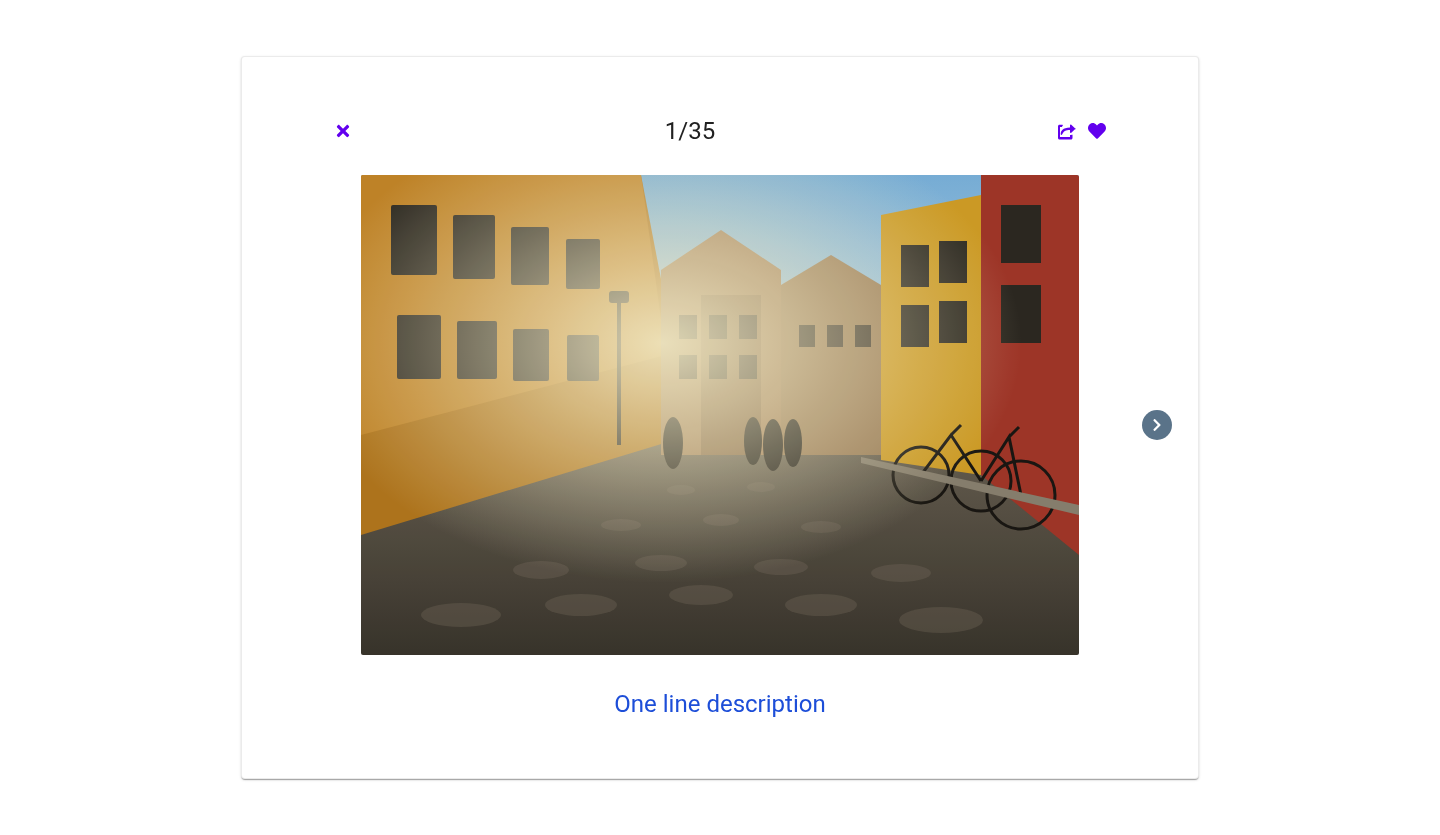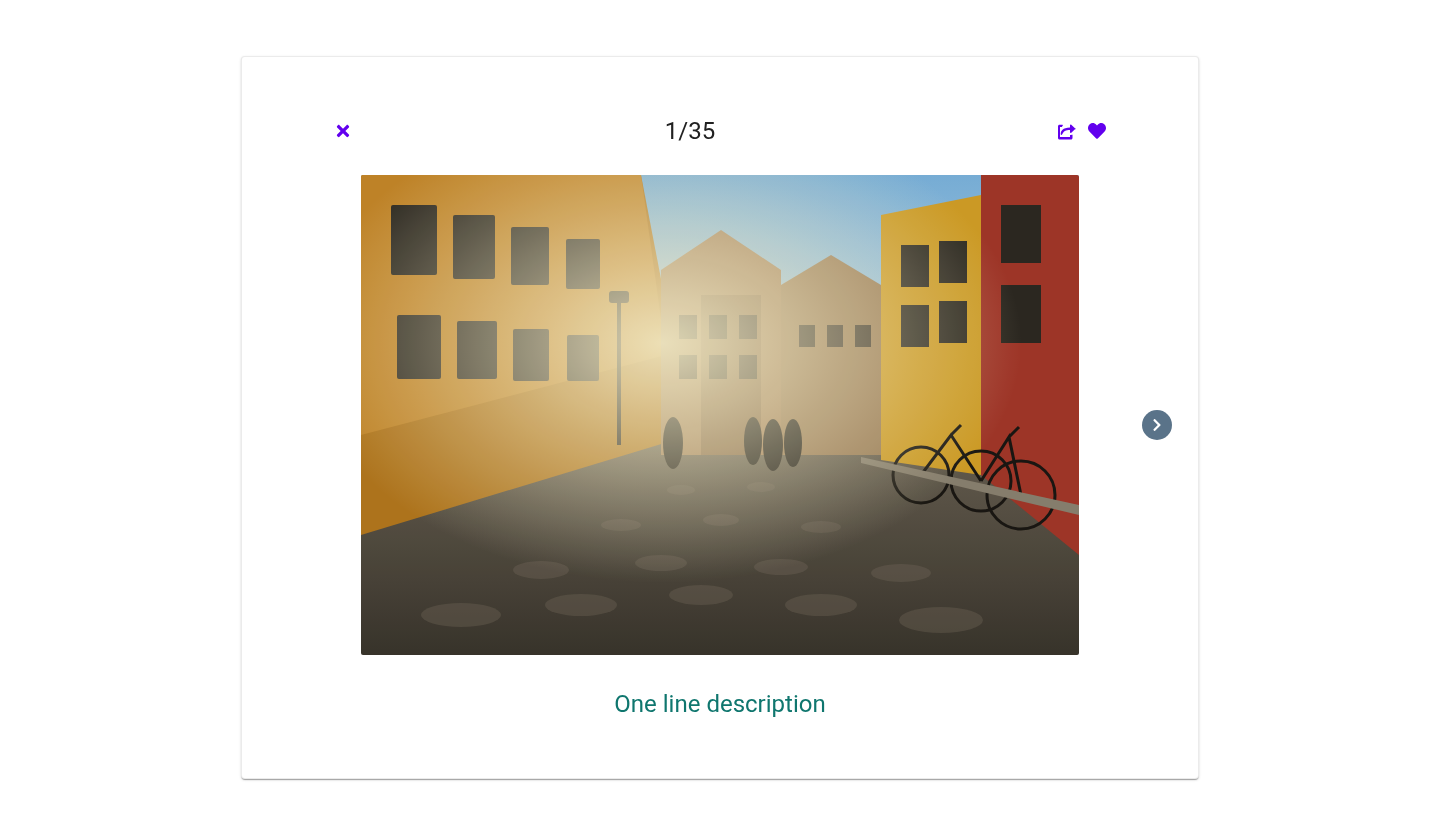--- a/index.html
+++ b/index.html
@@ -68,21 +68,21 @@
       border-radius: 2px;
     }
     .image-wrap svg {
       display: block;
       width: 100%;
       height: 100%;
     }
     .caption {
       text-align: center;
       font-size: 24px;
-      color: #0f766e;
+      color: #1d4ed8;
       margin-top: 35px;
     }
     .nav-next {
       position: absolute;
       right: 26px;
       top: 50%;
       transform: translateY(-8px);
       width: 30px;
       height: 30px;
       border-radius: 50%;

